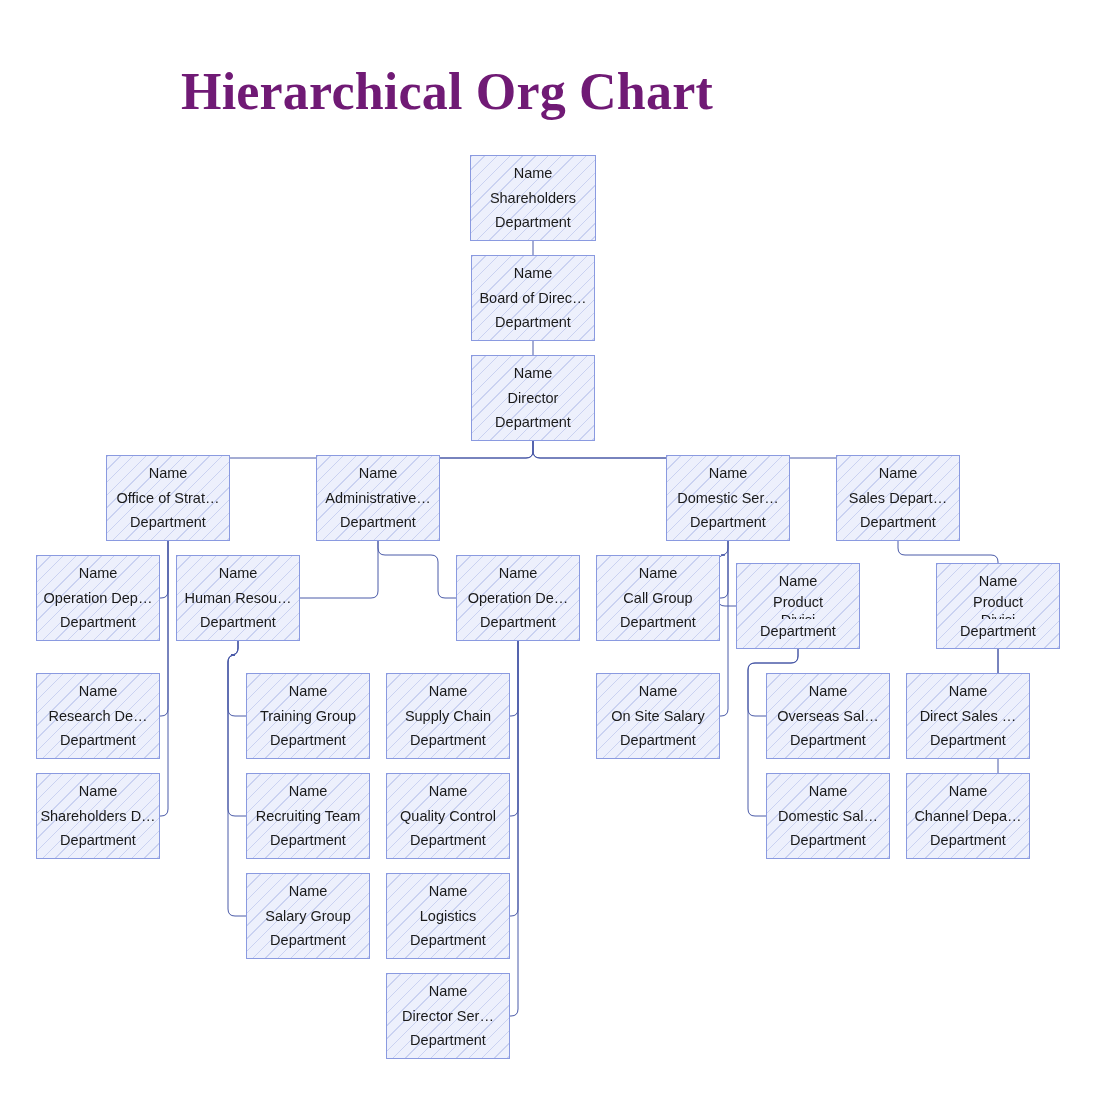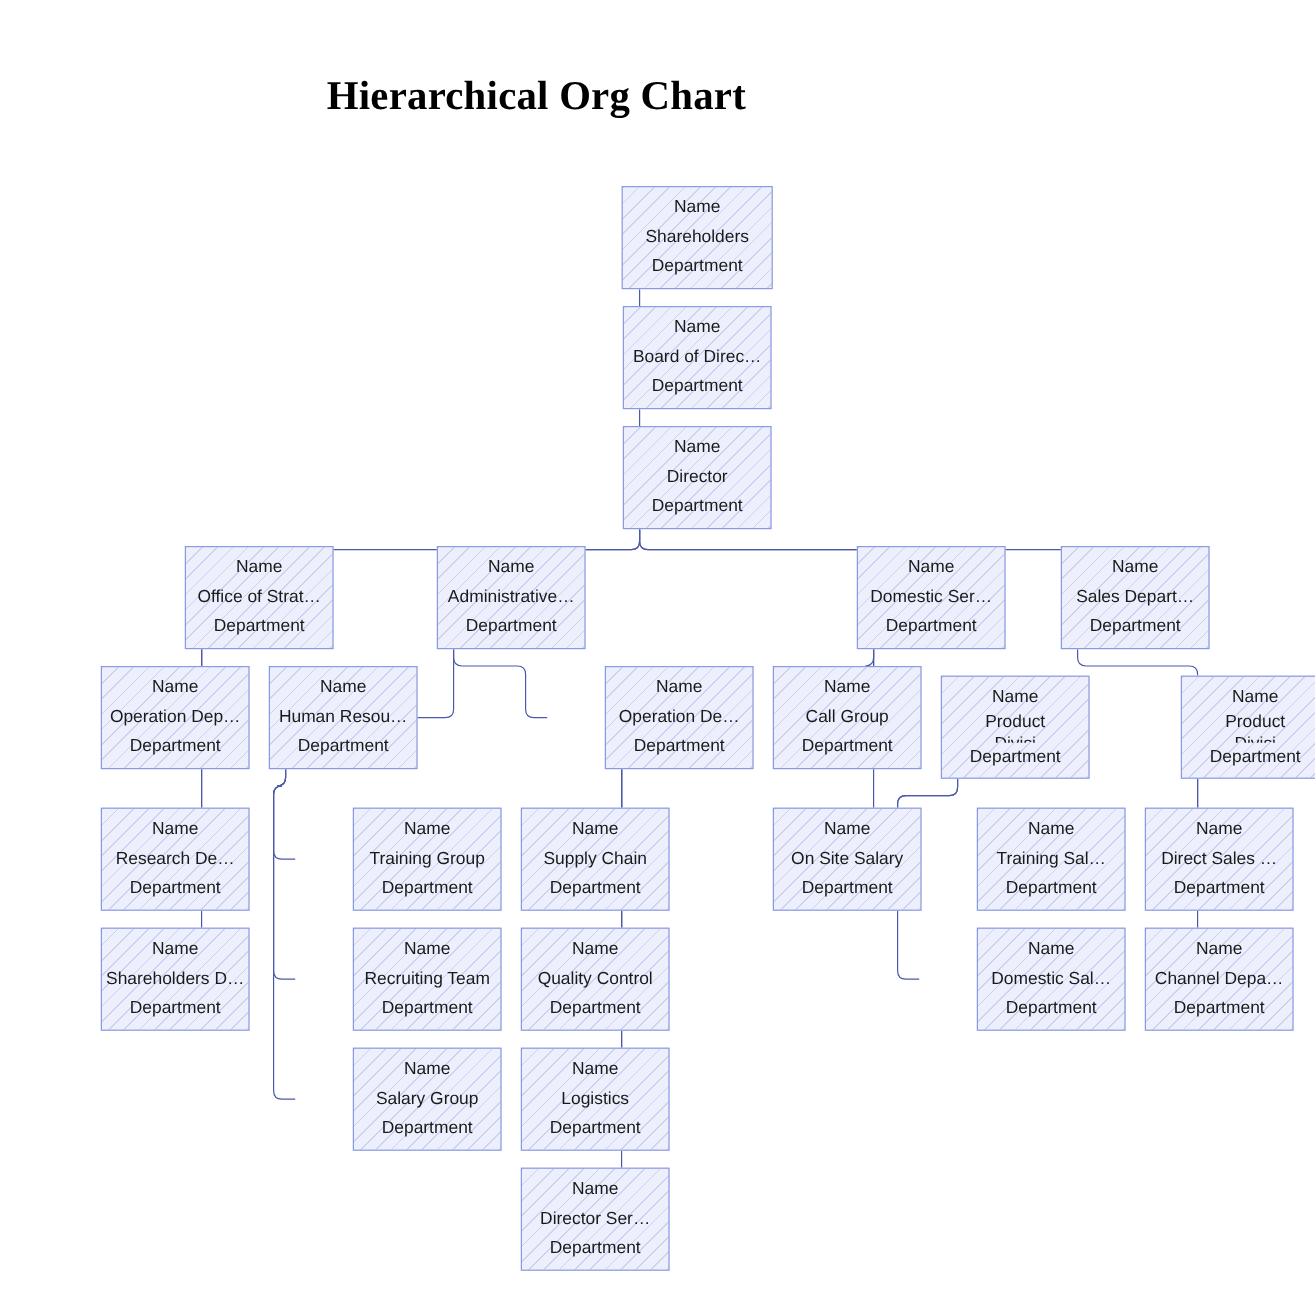--- a/index.html
+++ b/index.html
@@ -16,42 +16,41 @@
     overflow: hidden;
   }
 
   #chart-title {
     position: absolute;
     left: 0;
     top: 62px;
     width: 894px;
     text-align: center;
     font-family: "Liberation Serif", serif;
-    font-size: 34px;
+    font-size: 52px;
     font-weight: bold;
-    color: #000000;
+    color: #701a75;
     letter-spacing: 0.2px;
   }
 
   #edge-layer {
     position: absolute;
     left: 0;
     top: 0;
     width: 1096px;
     height: 1093px;
     pointer-events: none;
   }
 
   #node-layer {
     position: absolute;
     left: 0;
     top: 0;
     width: 880px;
     height: 1093px;
-    margin-left: 48px;
   }
 
   .org-node {
     position: absolute;
     box-sizing: border-box;
     border: 1px solid #8a9ae0;
     background-color: #edf0fc;
     background-image: repeating-linear-gradient(
       135deg,
       rgba(150,165,225,0.40) 0px,
@@ -227,21 +226,21 @@
       <span class="ln ln-title">On Site Salary</span>
       <span class="ln ln-dept">Department</span>
     </div>
     <div class="org-node clipped" style="left: 736px; top: 563px; width: 124px; height: 86px;">
       <span class="ln ln-name">Name</span>
       <span class="ln ln-title">Product Divisi</span>
       <span class="ln ln-dept">Department</span>
     </div>
     <div class="org-node" style="left: 766px; top: 673px; width: 124px; height: 86px;">
       <span class="ln ln-name">Name</span>
-      <span class="ln ln-title">Training Sal…</span>
+      <span class="ln ln-title">Overseas Sal…</span>
       <span class="ln ln-dept">Department</span>
     </div>
     <div class="org-node" style="left: 766px; top: 773px; width: 124px; height: 86px;">
       <span class="ln ln-name">Name</span>
       <span class="ln ln-title">Domestic Sal…</span>
       <span class="ln ln-dept">Department</span>
     </div>
     <div class="org-node clipped" style="left: 936px; top: 563px; width: 124px; height: 86px;">
       <span class="ln ln-name">Name</span>
       <span class="ln ln-title">Product Divisi</span>

